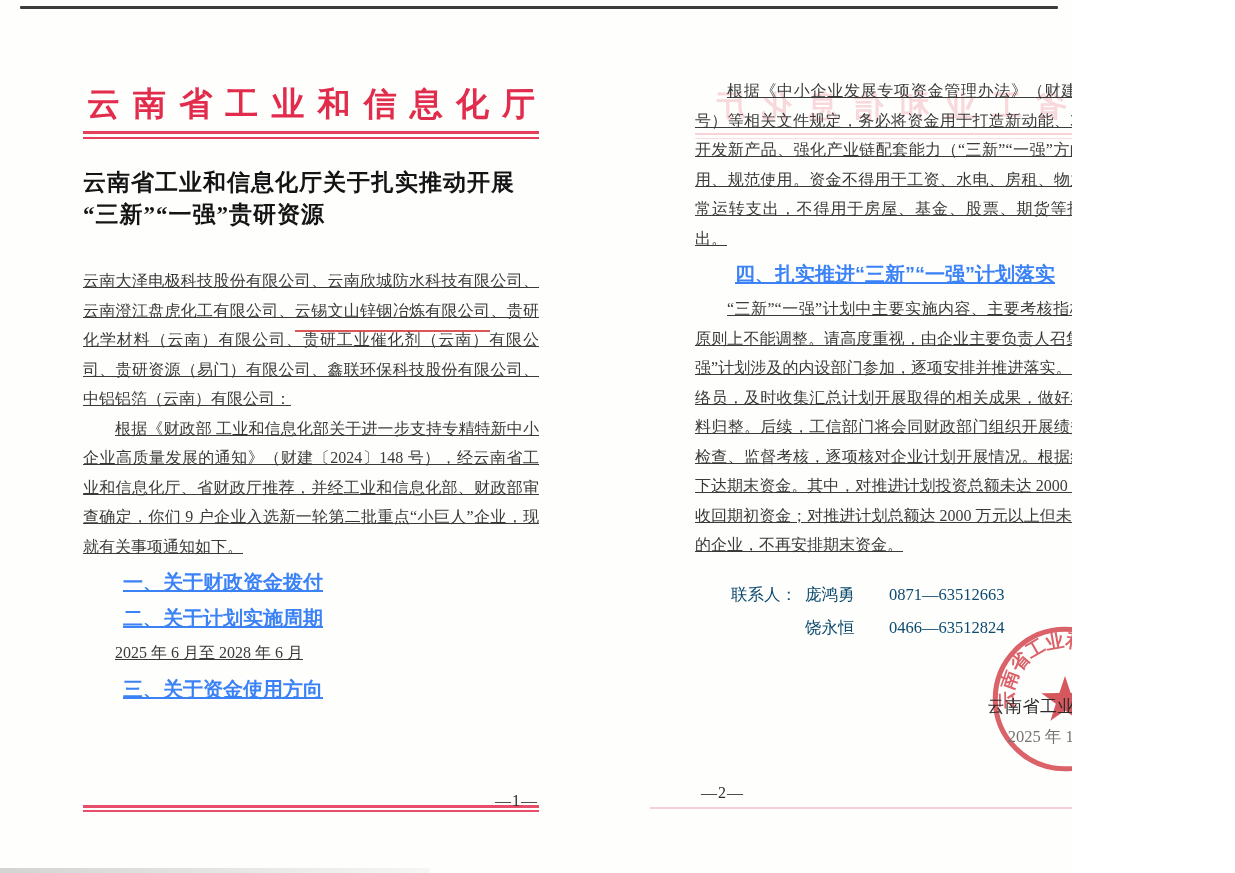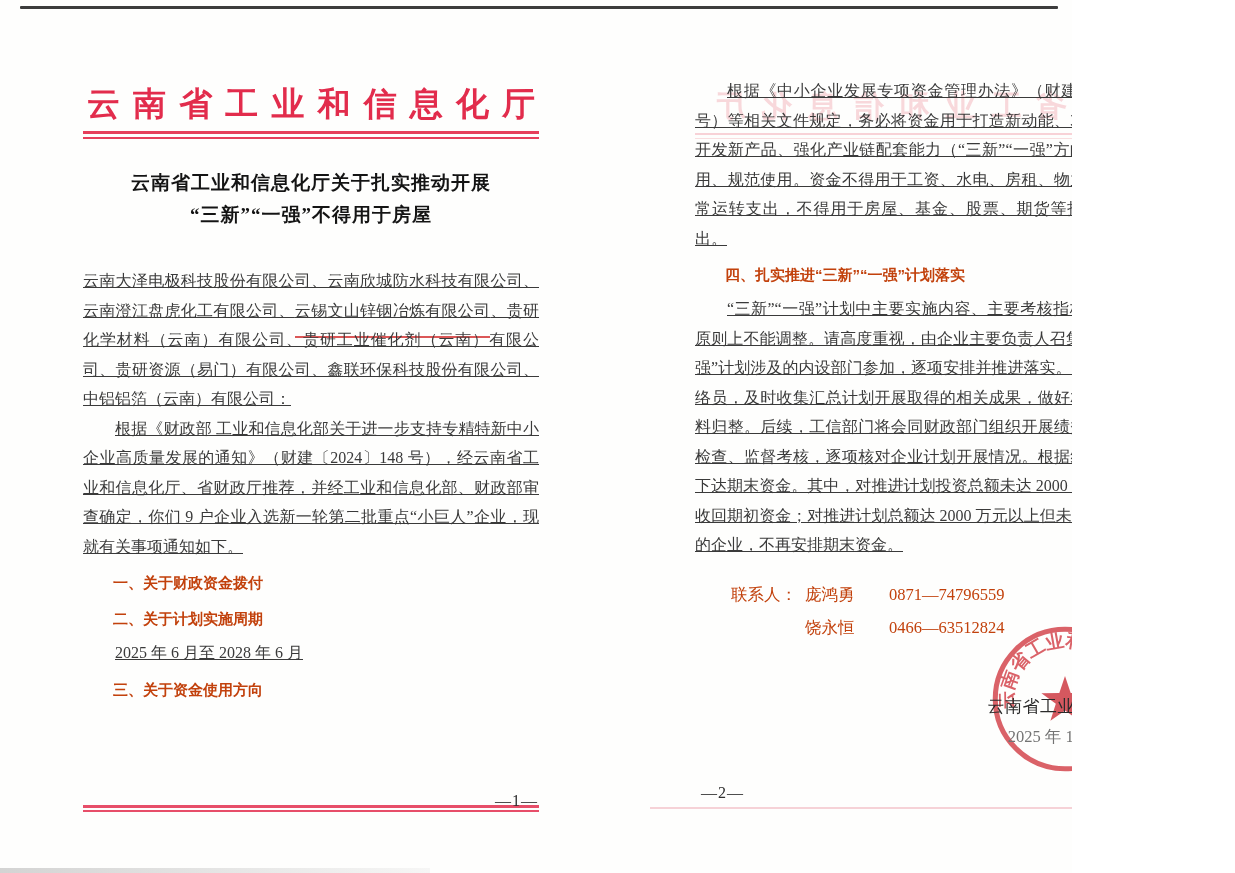--- a/index.html
+++ b/index.html
@@ -10,42 +10,42 @@
   .page{position:absolute;top:0;}
   .page1{left:83px;width:456px;height:873px;}
   .page2{left:695px;width:473px;height:873px;}
 
   
   .letterhead{position:absolute;top:84px;left:4px;right:4px;
       font-weight:bold;font-size:33px;line-height:40px;color:#e22c4c;
       text-align:justify;text-align-last:justify;font-family:"Liberation Serif","DejaVu Serif",serif;}
   .head-rule{position:absolute;top:131px;left:0;width:456px;height:3px;
       border-top:3px solid #e63f5b;border-bottom:2px solid #e63f5b;}
-  .doc-title{position:absolute;top:167px;left:0;width:456px;text-align:center;
-      font-weight:bold;font-size:19px;line-height:32px;color:#141414;letter-spacing:1px;}
+  .doc-title{position:absolute;top:167px;left:0;width:456px;
+      font-weight:bold;font-size:23px;line-height:32px;color:#141414;letter-spacing:1px;}
 
   
   .body1{position:absolute;top:266px;left:0;width:456px;}
   .body2{position:absolute;top:76px;left:0;width:473px;}
   .body1 p,.body2 p{margin:0;font-size:16px;line-height:29.5px;text-align:justify;color:#3a3a3a;text-decoration:underline;}
   p.indent{text-indent:2em;}
   h3{margin:7px 0 5px 0;font-family:"Liberation Sans","DejaVu Sans",sans-serif;
-     font-weight:bold;font-size:15px;line-height:29px;color:#c2410c;text-indent:2em;}
-  .red-underline{border-bottom:2.5px solid rgba(213,58,58,.85);padding-bottom:17px;}
+     font-weight:bold;font-size:20px;line-height:29px;color:#3b82f6;text-indent:2em;text-decoration:underline;}
+  .red-underline{border-bottom:2.5px solid rgba(213,58,58,.85);padding-bottom:11px;}
 
   
   .foot-rule{position:absolute;top:805px;left:0;width:456px;height:2px;
       border-top:3px solid #e74e69;border-bottom:2px solid #e74e69;}
   .pagenum{font-size:16px;color:#2e2e2e;letter-spacing:1px;}
   .pagenum1{position:absolute;top:792px;left:412px;z-index:3;}
   .pagenum2{position:absolute;top:784px;left:6px;}
 
   
   .contacts{margin-top:20px;padding-left:36px;display:grid;grid-template-columns:74px 84px auto;
-      row-gap:3px;font-size:16.5px;line-height:30px;color:#c2410c;}
+      row-gap:3px;font-size:16.5px;line-height:30px;color:#0c4a6e;}
 
   
   .ghost-letterhead{position:absolute;top:86px;left:10px;right:10px;transform:scaleX(-1);
       font-weight:bold;font-size:30px;color:rgba(233,108,124,.26);letter-spacing:11px;
       text-align:justify;text-align-last:justify;filter:blur(.5px);}
   .ghost-rule{position:absolute;top:133px;left:0;width:473px;height:3px;
       border-top:2px solid rgba(238,140,152,.38);border-bottom:1px solid rgba(238,140,152,.28);filter:blur(.3px);}
   .ghost-footline{position:absolute;top:807px;left:650px;width:585px;height:2px;
       background:rgba(234,140,152,.38);filter:blur(.3px);}
 
@@ -63,21 +63,21 @@
 <div class="scan">
   <div class="top-edge"></div>
   <div class="bottom-smudge"></div>
 
   <div class="page page1">
     <div class="letterhead">云南省工业和信息化厅</div>
     <div class="head-rule"></div>
 
     <div class="doc-title">
       <div>云南省工业和信息化厅关于扎实推动开展</div>
-      <div>“三新”“一强”不得用于房屋</div>
+      <div>“三新”“一强”贵研资源</div>
     </div>
 
     <div class="body1">
       <p><span>云南大泽电极科技股份有限公司、云南欣城防水科技有限公司、云南澄江盘虎化工有限公司、</span><span class="red-underline">云锡文山锌铟冶炼有限公司</span><span>、贵研化学材料（云南）有限公司、贵研工业催化剂（云南）有限公司、贵研资源（易门）有限公司、鑫联环保科技股份有限公司、中铝铝箔（云南）有限公司：</span></p>
       <p class="indent">根据《财政部 工业和信息化部关于进一步支持专精特新中小企业高质量发展的通知》（财建〔2024〕148 号），经云南省工业和信息化厅、省财政厅推荐，并经工业和信息化部、财政部审查确定，你们 9 户企业入选新一轮第二批重点“小巨人”企业，现就有关事项通知如下。</p>
       <h3>一、关于财政资金拨付</h3>
       <h3>二、关于计划实施周期</h3>
       <p class="indent">2025 年 6 月至 2028 年 6 月</p>
       <h3>三、关于资金使用方向</h3>
     </div>
@@ -91,21 +91,21 @@
     <div class="ghost-rule"></div>
 
     <div class="body2">
       <p class="indent">根据《中小企业发展专项资金管理办法》（财建〔2021〕148 号）等相关文件规定，务必将资金用于打造新动能、攻坚新技术、开发新产品、强化产业链配套能力（“三新”“一强”方向），专款专用、规范使用。资金不得用于工资、水电、房租、物业、餐饮等日常运转支出，不得用于房屋、基金、股票、期货等投资性经营支出。</p>
       <h3>四、扎实推进“三新”“一强”计划落实</h3>
       <p class="indent">“三新”“一强”计划中主要实施内容、主要考核指标、推进计划原则上不能调整。请高度重视，由企业主要负责人召集，“三新”“一强”计划涉及的内设部门参加，逐项安排并推进落实。明确总牵头联络员，及时收集汇总计划开展取得的相关成果，做好档案归集、材料归整。后续，工信部门将会同财政部门组织开展绩效评价、定期检查、监督考核，逐项核对企业计划开展情况。根据绩效评价情况下达期末资金。其中，对推进计划投资总额未达 2000 万元的企业，收回期初资金；对推进计划总额达 2000 万元以上但未完成目标任务的企业，不再安排期末资金。</p>
 
       <div class="contacts">
         <span>联系人：</span>
         <span>庞鸿勇</span>
-        <span>0871—74796559</span>
+        <span>0871—63512663</span>
         <span></span>
         <span>饶永恒</span>
         <span>0466—63512824</span>
       </div>
     </div>
 
     <div class="signature">云南省工业和信息化厅</div>
     <div class="sign-date">2025 年 11 月 19 日</div>
 
     <svg class="seal" viewBox="0 0 170 170" xmlns="http://www.w3.org/2000/svg">

